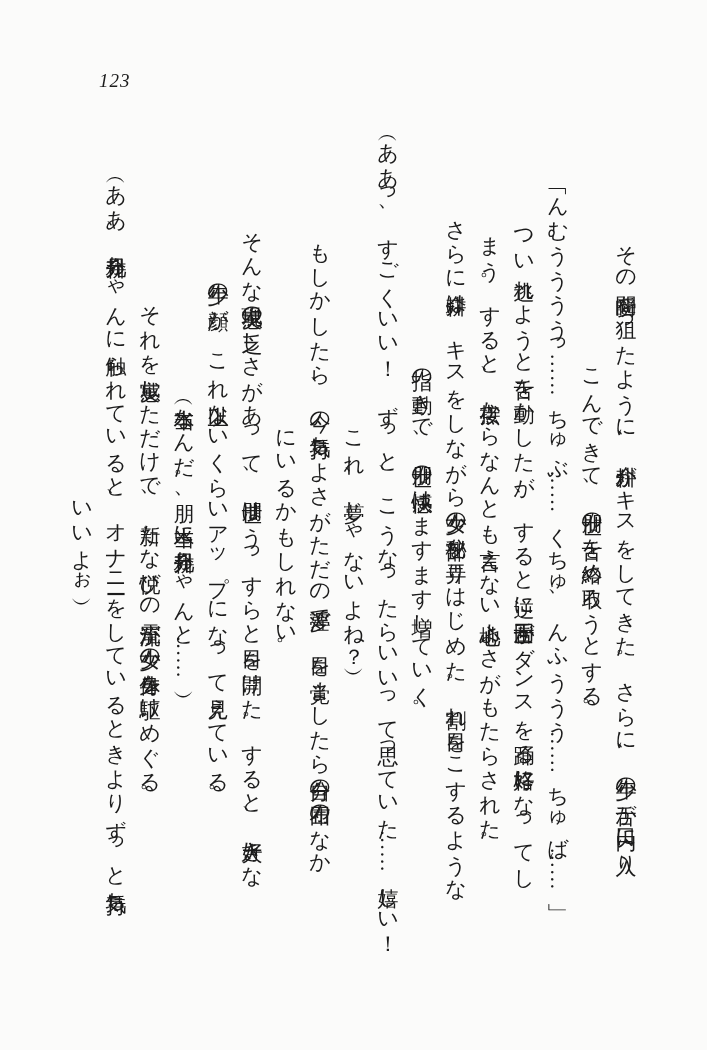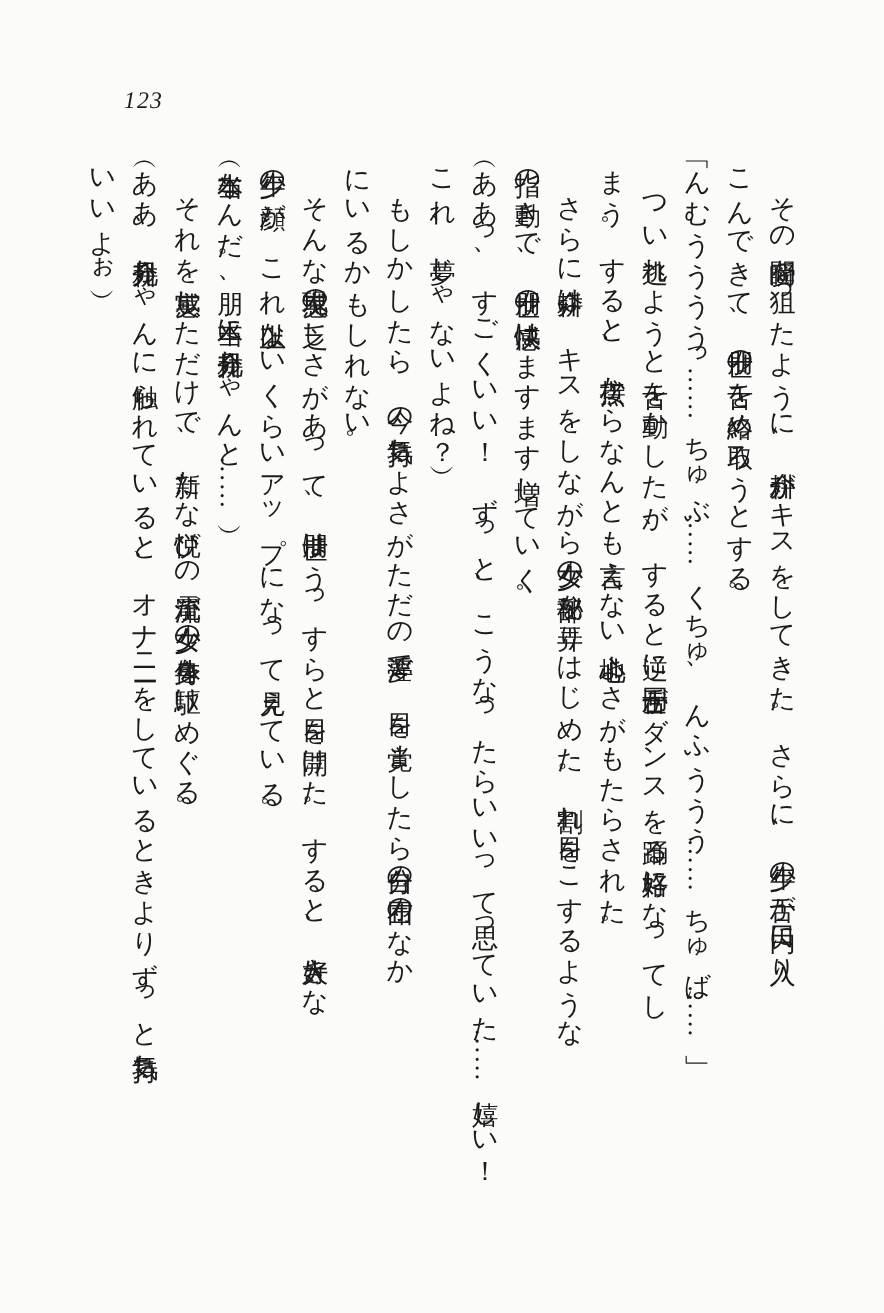--- a/index.html
+++ b/index.html
@@ -6,20 +6,21 @@
     margin: 0;
     padding: 0;
   }
   .page {
     position: relative;
     width: 707px;
     height: 1050px;
     background: #fbfbfa;
     overflow: hidden;
     font-family: "Liberation Serif", "DejaVu Serif", serif;
+    text-align: center;
   }
   .page-number {
     position: absolute;
     top: 70px;
     left: 99px;
     font-size: 19px;
     font-style: italic;
     color: #1c1c1c;
     letter-spacing: 1px;
   }

